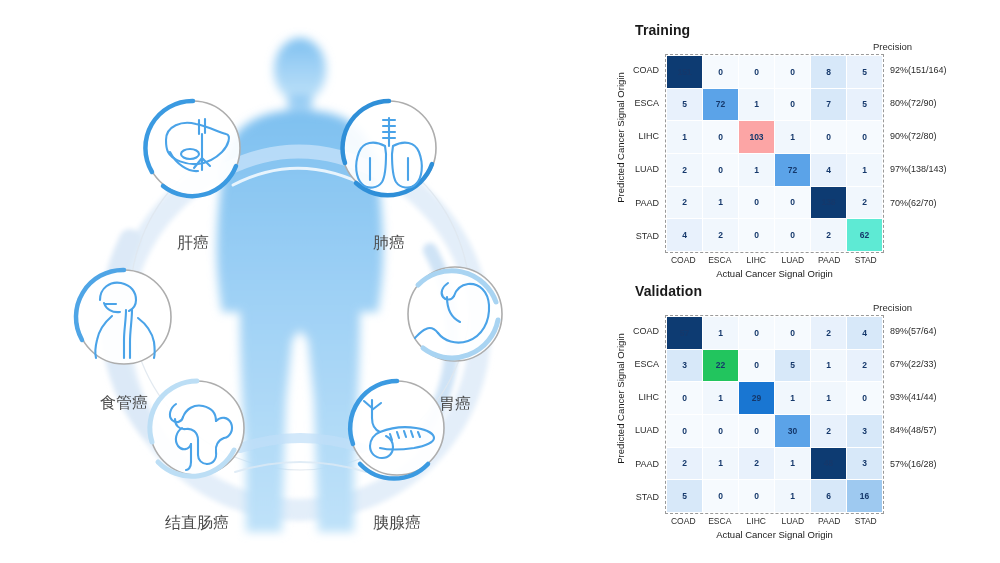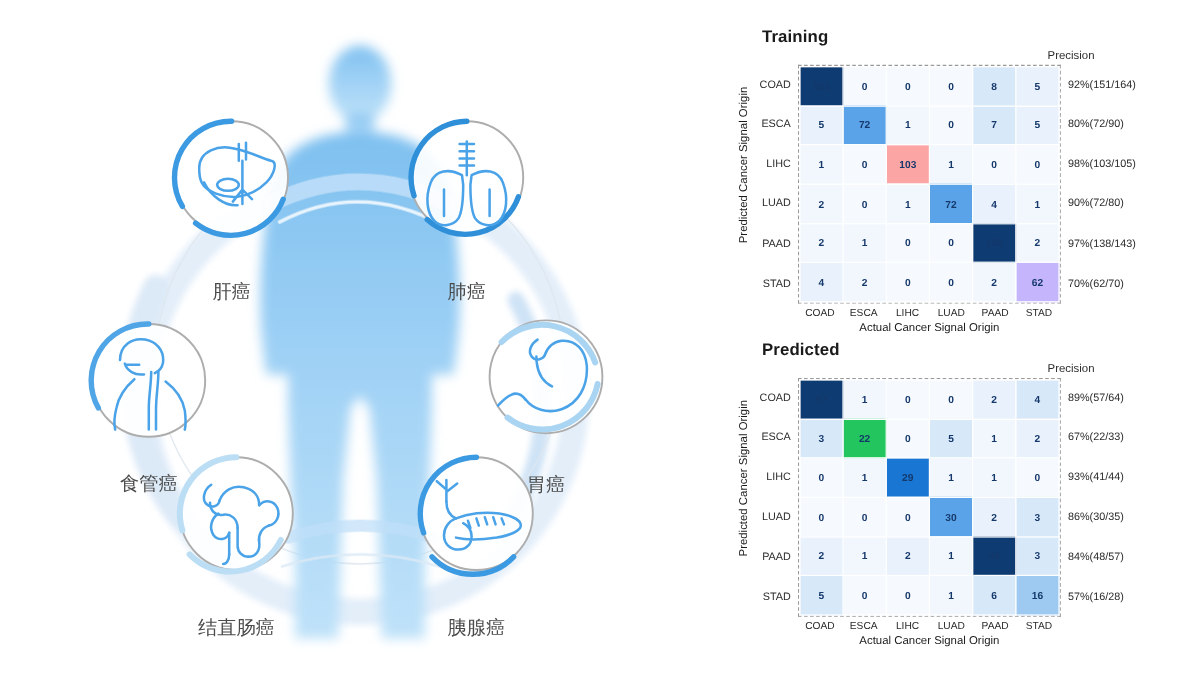--- a/index.html
+++ b/index.html
@@ -282,46 +282,45 @@
               <td style="background: rgb(246, 250, 254);">0</td>
               <td class="dark" style="background: rgb(13, 59, 114);">138</td>
               <td style="background: rgb(241, 247, 253);">2</td>
             </tr>
             <tr>
               <td style="background: rgb(232, 241, 252);">4</td>
               <td style="background: rgb(241, 247, 253);">2</td>
               <td style="background: rgb(246, 250, 254);">0</td>
               <td style="background: rgb(246, 250, 254);">0</td>
               <td style="background: rgb(241, 247, 253);">2</td>
-              <td style="background: #c4b5fd;">62</td>
+              <td style="background: #5eead4;">62</td>
             </tr>
           </tbody>
         </table>
     </div>
     <div class="collabels">
         <div>COAD</div>
         <div>ESCA</div>
         <div>LIHC</div>
         <div>LUAD</div>
         <div>PAAD</div>
         <div>STAD</div>
       </div>
     <div class="xaxis-title">Actual Cancer Signal Origin</div>
     <div class="precision-col">
         <div>92%(151/164)</div>
         <div>80%(72/90)</div>
-        <div>98%(103/105)</div>
         <div>90%(72/80)</div>
         <div>97%(138/143)</div>
         <div>70%(62/70)</div>
       </div>
   </div>
 
   <div class="cm-block" id="cm-validation">
-    <div class="cm-title">Predicted</div>
+    <div class="cm-title">Validation</div>
     <div class="cm-precision-head">Precision</div>
     <div class="yaxis-title">Predicted Cancer Signal Origin</div>
     <div class="rowlabels">
         <div>COAD</div>
         <div>ESCA</div>
         <div>LIHC</div>
         <div>LUAD</div>
         <div>PAAD</div>
         <div>STAD</div>
       </div>
@@ -385,18 +384,17 @@
         <div>LIHC</div>
         <div>LUAD</div>
         <div>PAAD</div>
         <div>STAD</div>
       </div>
     <div class="xaxis-title">Actual Cancer Signal Origin</div>
     <div class="precision-col">
         <div>89%(57/64)</div>
         <div>67%(22/33)</div>
         <div>93%(41/44)</div>
-        <div>86%(30/35)</div>
         <div>84%(48/57)</div>
         <div>57%(16/28)</div>
       </div>
   </div>
 </div>
 
 </body></html>

